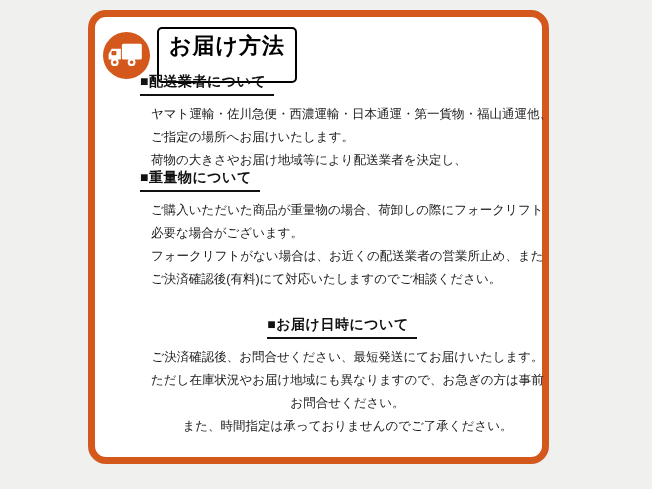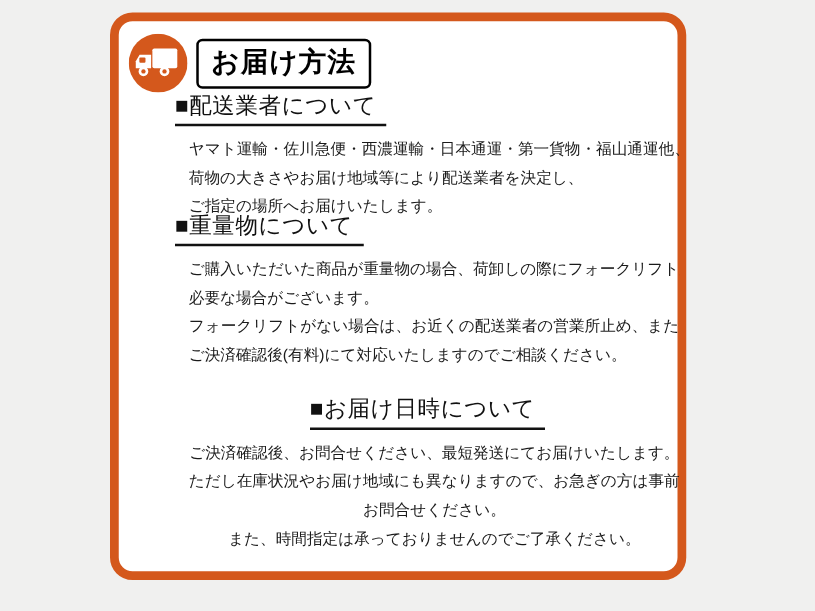--- a/index.html
+++ b/index.html
@@ -34,35 +34,35 @@
   .icon-circle {
     width: 47px;
     height: 47px;
     flex: 0 0 auto;
     display: block;
   }
   .title-box {
     display: inline-block;
     border: 2px solid #000;
     border-radius: 5px;
-    padding: 2px 10px 4px 10px;
+    padding: 2px 10px 20px 10px;
     font-size: 22px;
     font-weight: bold;
     letter-spacing: 1px;
     color: #000;
     background: #fff;
   }
   .sec { position: absolute; left: 45px; width: 404px; }
   .sec-1 { top: 55px; }
   .sec-2 { top: 151px; }
   .sec-3 { top: 298px; text-align: center; }
   .sec-heading {
     display: inline-block;
-    font-size: 18px;
-    font-weight: normal;
+    font-size: 14px;
+    font-weight: bold;
     letter-spacing: 0.5px;
     color: #111;
     border-bottom: 2px solid #111;
     padding: 0 8px 3px 0;
   }
   .sec-body {
     margin-top: 7px;
     margin-left: 11px;
     font-size: 12.5px;
     line-height: 23px;
@@ -87,22 +87,22 @@
         <circle cx="28" cy="29.5" r="3.8" fill="#FFFFFF"></circle>
         <circle cx="28" cy="29.5" r="1.7" fill="#D4581C"></circle>
       </svg>
       <span class="title-box">お届け方法</span>
     </div>
 
     <section class="sec sec-1">
       <div class="sec-heading">■配送業者について</div>
       <div class="sec-body">
         <div class="line">ヤマト運輸・佐川急便・西濃運輸・日本通運・第一貨物・福山通運他、</div>
+        <div class="line">ご指定の場所へお届けいたします。</div>
         <div class="line">荷物の大きさやお届け地域等により配送業者を決定し、</div>
-        <div class="line">ご指定の場所へお届けいたします。</div>
       </div>
     </section>
 
     <section class="sec sec-2">
       <div class="sec-heading">■重量物について</div>
       <div class="sec-body">
         <div class="line">ご購入いただいた商品が重量物の場合、荷卸しの際にフォークリフトが</div>
         <div class="line">必要な場合がございます。</div>
         <div class="line">フォークリフトがない場合は、お近くの配送業者の営業所止め、または</div>
         <div class="line">ご決済確認後(有料)にて対応いたしますのでご相談ください。</div>

